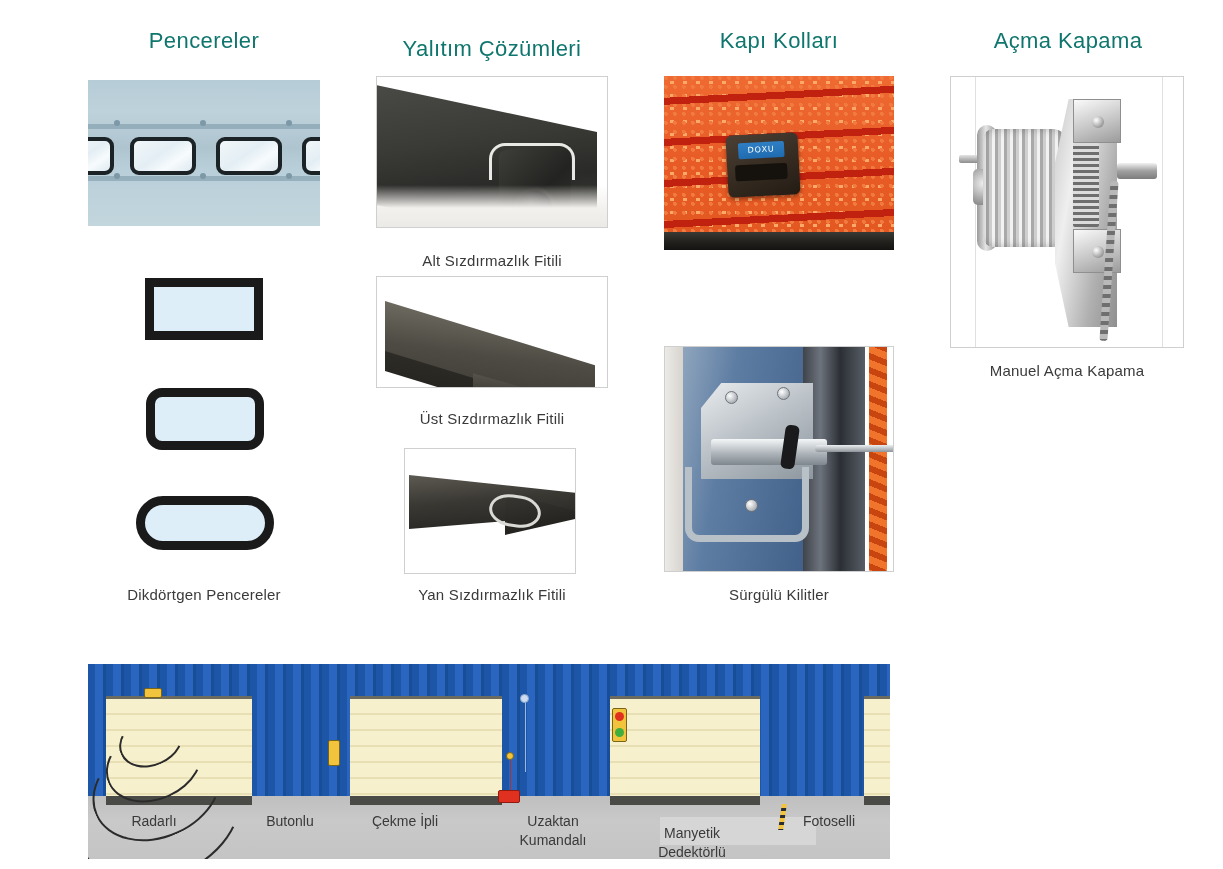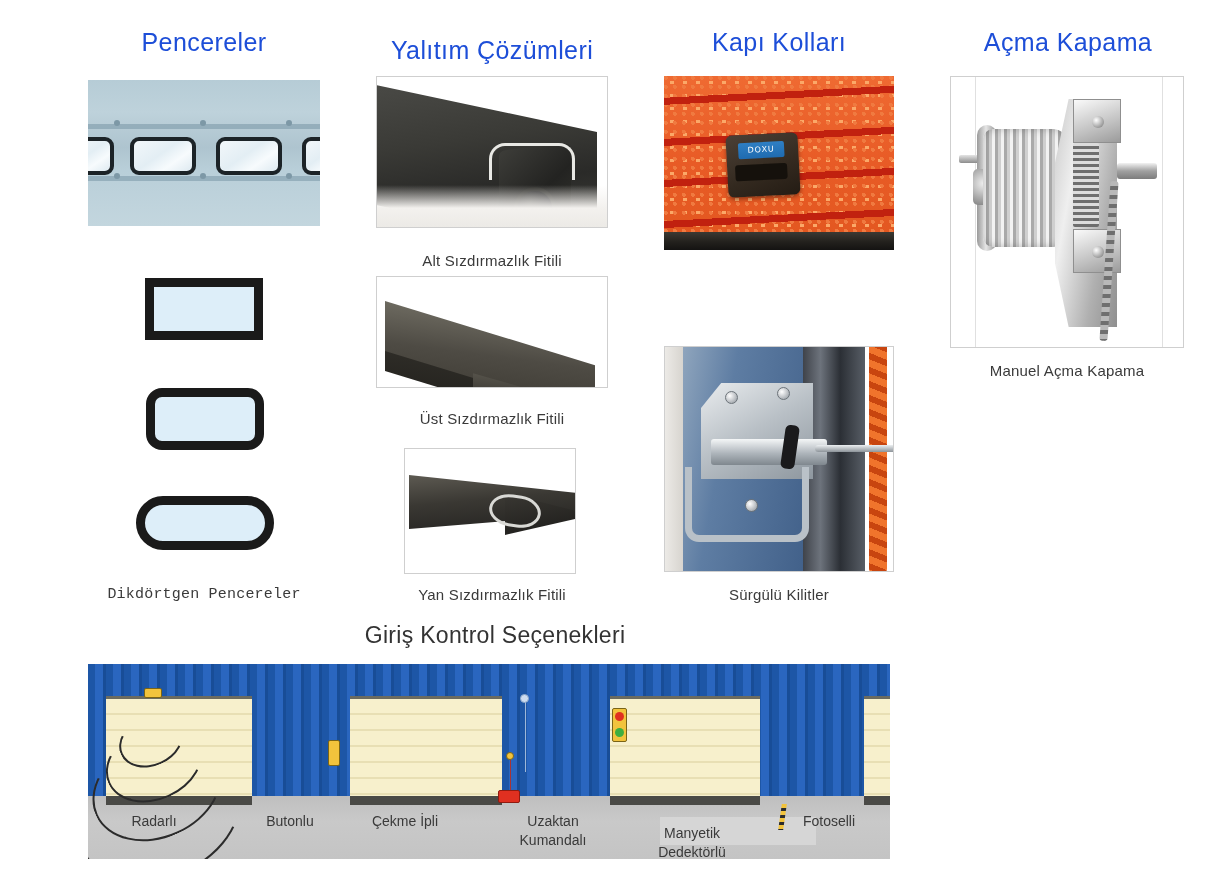--- a/index.html
+++ b/index.html
@@ -17,23 +17,23 @@
     position: relative;
     width: 1223px;
     height: 869px;
     overflow: hidden;
     background: #ffffff;
   }
 
   
   .col-title {
     position: absolute;
-    font-size: 25px;
+    font-size: 22px;
     font-weight: 400;
-    color: #1d4ed8;
+    color: #0f766e;
     letter-spacing: .4px;
     text-align: center;
     white-space: nowrap;
   }
   .caption {
     position: absolute;
     font-size: 15px;
     color: #3a3a3a;
     text-align: center;
     letter-spacing: .2px;
@@ -488,21 +488,21 @@
       <div class="strip-win" style="left:214px; width:48px;"></div>
     </div>
   </div>
 
   <div class="win-shape" style="left:145px; top:278px; width:118px; height:62px; border-radius:0;"></div>
 
   <div class="win-shape" style="left:146px; top:388px; width:118px; height:62px; border-radius:16px;"></div>
 
   <div class="win-shape" style="left:136px; top:496px; width:138px; height:54px; border-radius:27px;"></div>
 
-  <div class="caption" style="left:88px; top:586px; width:232px;font-family:Liberation Mono, monospace;">Dikdörtgen Pencereler</div>
+  <div class="caption" style="left:88px; top:586px; width:232px;">Dikdörtgen Pencereler</div>
 
   <div class="photo bordered" style="left:376px; top:76px; width:232px; height:152px;">
     <div class="seal-bg"></div>
     <div class="seal1-body"></div>
     <div class="seal1-face"></div>
     <div class="seal1-clip"></div>
     <div class="seal1-bulb"></div>
     <div class="seal1-shade"></div>
   </div>
   <div class="caption" style="left:376px; top:252px; width:232px;">Alt Sızdırmazlık Fitili</div>
@@ -561,21 +561,20 @@
       </div>
     <div class="hoist-cap" style="top:152px;">
         <div class="hoist-bolt"></div>
       </div>
     <div class="hoist-gear"></div>
     <div class="hoist-shaft-r"></div>
     <div class="hoist-chain"></div>
   </div>
   <div class="caption" style="left:950px; top:362px; width:234px;">Manuel Açma Kapama</div>
 
-  <div class="section-title" style="left:330px; top:622px; width:330px;">Giriş Kontrol Seçenekleri</div>
 
   <div id="scene">
     <div class="scene-wall"></div>
     <div class="scene-ground"></div>
 
     <div class="scene-door" style="left:18px;  width:146px;"></div>
     <div class="scene-door" style="left:262px; width:152px;"></div>
     <div class="scene-door" style="left:522px; width:150px;"></div>
     <div class="scene-door" style="left:776px; width:150px;"></div>
 

